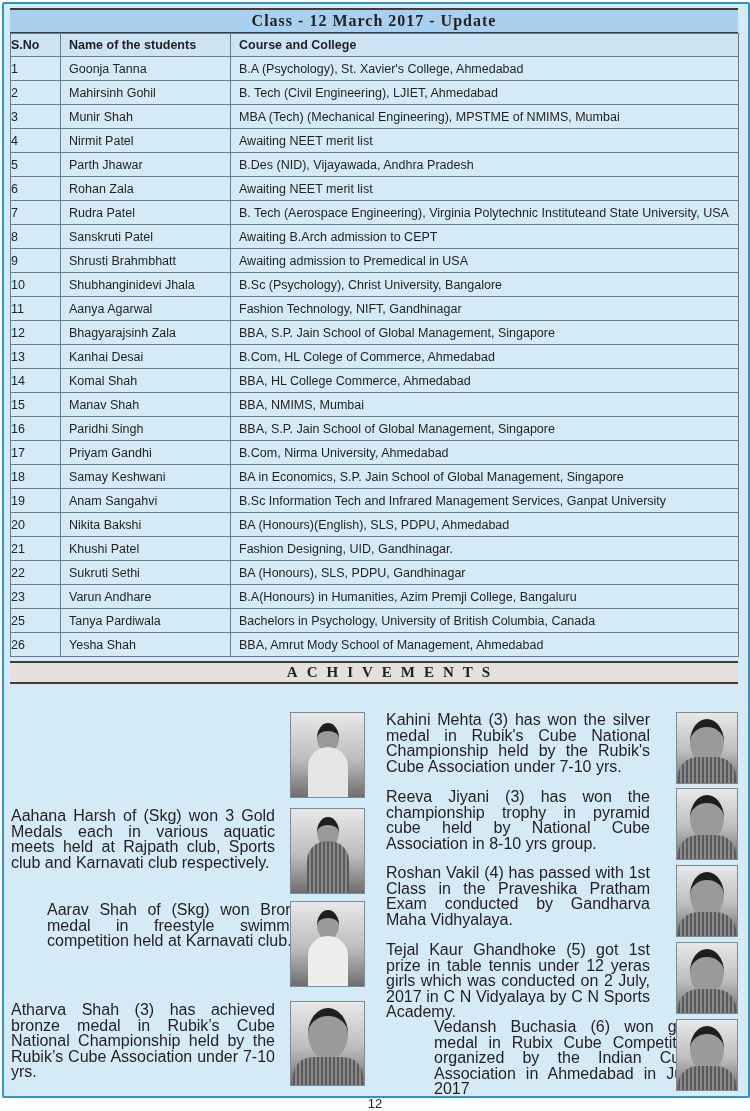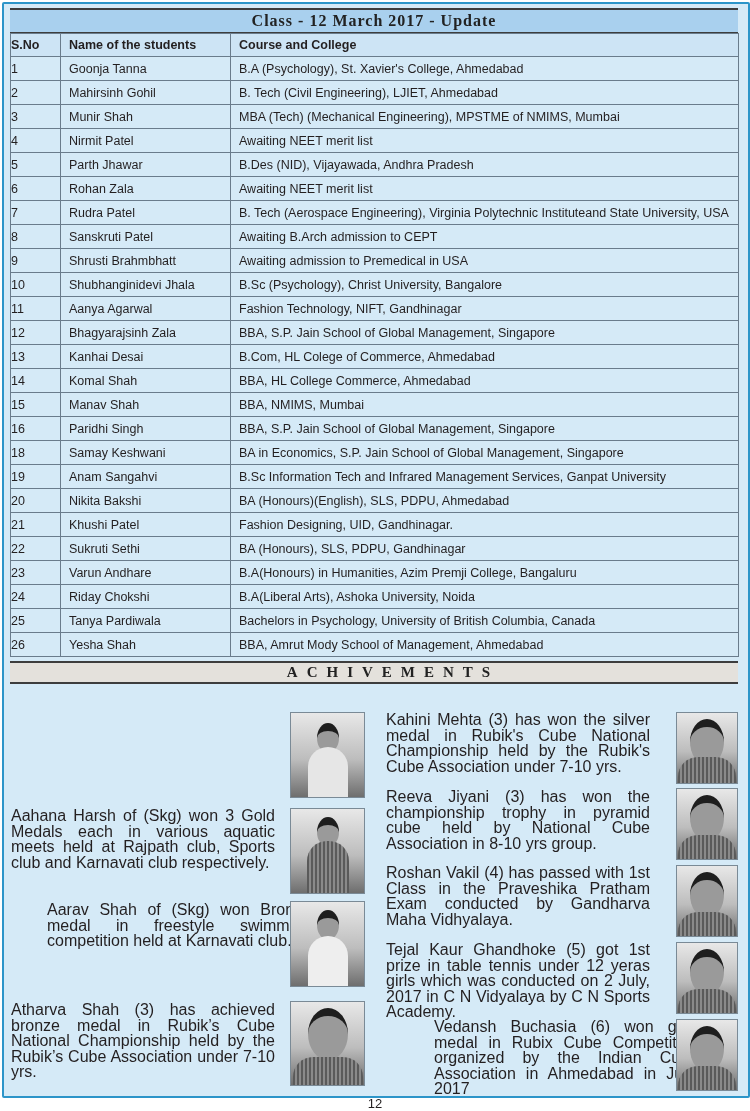--- a/index.html
+++ b/index.html
@@ -146,20 +146,25 @@
           <td class="sno">15</td>
           <td>Manav Shah</td>
           <td>BBA, NMIMS, Mumbai</td>
         </tr>
         <tr class="row">
           <td class="sno">16</td>
           <td>Paridhi Singh</td>
           <td>BBA, S.P. Jain School of Global Management, Singapore</td>
         </tr>
         <tr class="row">
+          <td class="sno">17</td>
+          <td>Priyam Gandhi</td>
+          <td>B.Com, Nirma University, Ahmedabad</td>
+        </tr>
+        <tr class="row">
           <td class="sno">18</td>
           <td>Samay Keshwani</td>
           <td>BA in Economics, S.P. Jain School of Global Management, Singapore</td>
         </tr>
         <tr class="row">
           <td class="sno">19</td>
           <td>Anam Sangahvi</td>
           <td>B.Sc Information Tech and Infrared Management Services, Ganpat University</td>
         </tr>
         <tr class="row">
@@ -174,25 +179,20 @@
         </tr>
         <tr class="row">
           <td class="sno">22</td>
           <td>Sukruti Sethi</td>
           <td>BA (Honours), SLS, PDPU, Gandhinagar</td>
         </tr>
         <tr class="row">
           <td class="sno">23</td>
           <td>Varun Andhare</td>
           <td>B.A(Honours) in Humanities, Azim Premji College, Bangaluru</td>
-        </tr>
-        <tr class="row">
-          <td class="sno">24</td>
-          <td>Riday Chokshi</td>
-          <td>B.A(Liberal Arts), Ashoka University, Noida</td>
         </tr>
         <tr class="row">
           <td class="sno">25</td>
           <td>Tanya Pardiwala</td>
           <td>Bachelors in Psychology, University of British Columbia, Canada</td>
         </tr>
         <tr class="row">
           <td class="sno">26</td>
           <td>Yesha Shah</td>
           <td>BBA, Amrut Mody School of Management, Ahmedabad</td>

